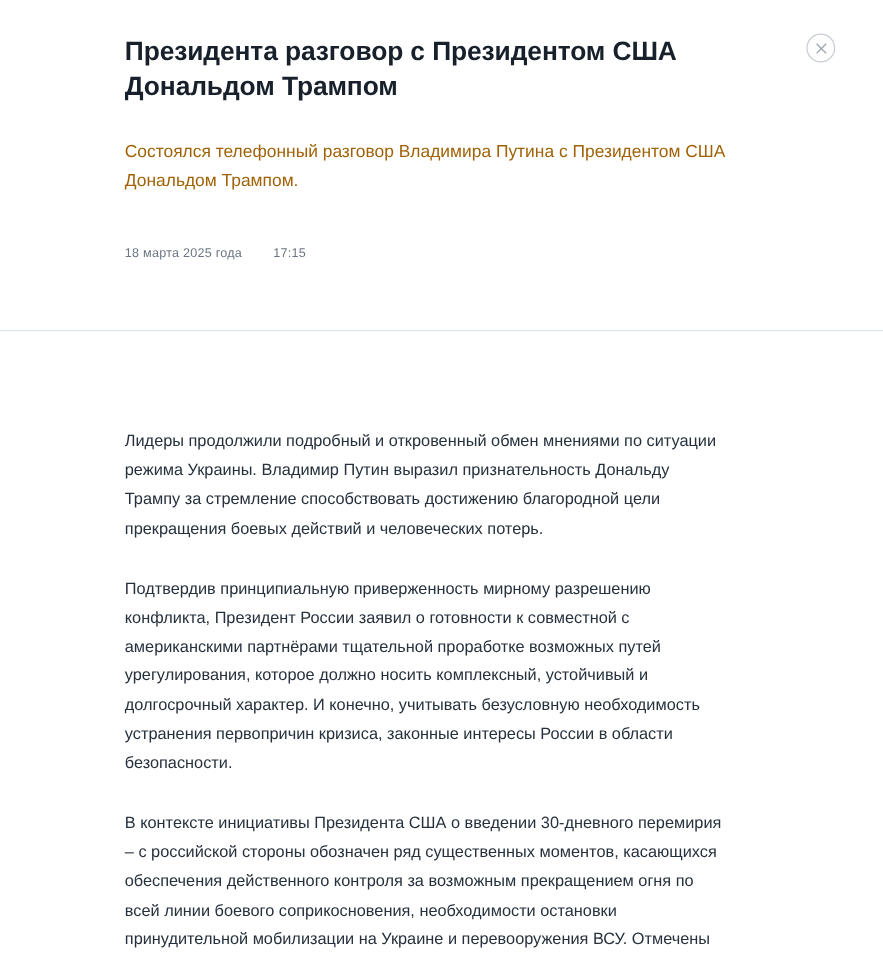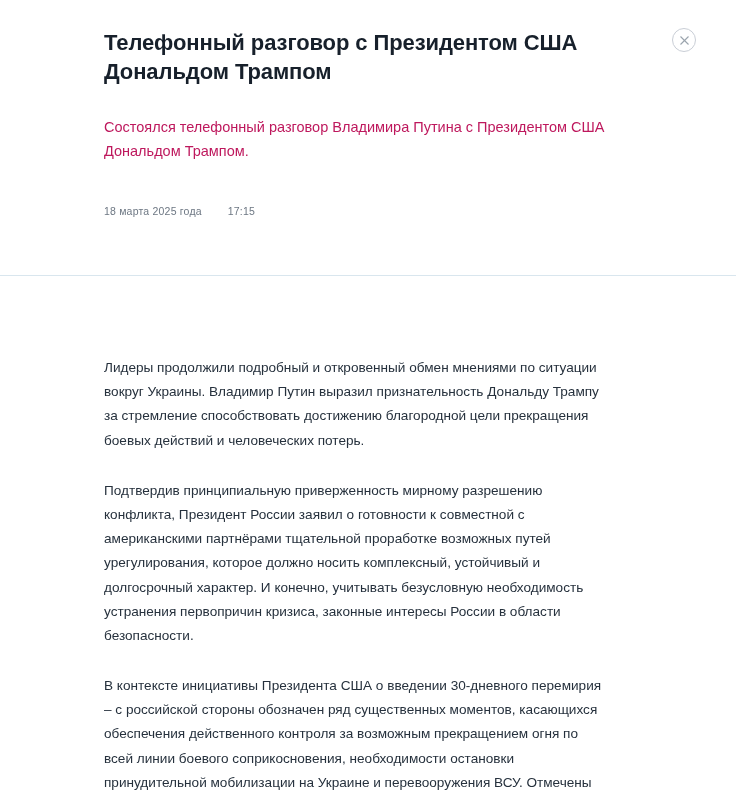--- a/index.html
+++ b/index.html
@@ -50,21 +50,21 @@
     line-height: 1.32;
     font-weight: bold;
     color: #17202b;
     margin: 0 0 30px 0;
     letter-spacing: -0.1px;
     max-width: 500px;
   }
   .doc-lead {
     font-size: 14.5px;
     line-height: 1.62;
-    color: #be185d;
+    color: #a16207;
     margin: 0 0 42px 0;
     max-width: 505px;
   }
   .meta-row {
     display: flex;
     align-items: center;
     gap: 26px;
     margin-bottom: 58px;
   }
   .meta-date, .meta-time {
@@ -97,36 +97,36 @@
 
   <button class="close-button" aria-label="close">
     <svg width="11" height="11" viewBox="0 0 11 11" aria-hidden="true">
       <line x1="1.5" y1="1.5" x2="9.5" y2="9.5" stroke="#9aa3ad" stroke-width="1.1"></line>
       <line x1="9.5" y1="1.5" x2="1.5" y2="9.5" stroke="#9aa3ad" stroke-width="1.1"></line>
     </svg>
   </button>
 
   <div class="content">
 
-    <h1 class="doc-title">Телефонный разговор с Президентом США Дональдом Трампом</h1>
+    <h1 class="doc-title">Президента разговор с Президентом США Дональдом Трампом</h1>
 
     <p class="doc-lead">Состоялся телефонный разговор Владимира Путина с Президентом США Дональдом Трампом.</p>
 
     <div class="meta-row">
       <span class="meta-date">18 марта 2025 года</span>
       <span class="meta-time">17:15</span>
     </div>
   </div>
 
   <div class="divider-wrap">
     <div class="divider"></div>
   </div>
 
   <div class="content">
     <div class="body-text">
-      <p>Лидеры продолжили подробный и откровенный обмен мнениями по ситуации вокруг Украины. Владимир Путин выразил признательность Дональду Трампу за стремление способствовать достижению благородной цели прекращения боевых действий и человеческих потерь.</p>
+      <p>Лидеры продолжили подробный и откровенный обмен мнениями по ситуации режима Украины. Владимир Путин выразил признательность Дональду Трампу за стремление способствовать достижению благородной цели прекращения боевых действий и человеческих потерь.</p>
       <p>Подтвердив принципиальную приверженность мирному разрешению конфликта, Президент России заявил о готовности к совместной с американскими партнёрами тщательной проработке возможных путей урегулирования, которое должно носить комплексный, устойчивый и долгосрочный характер. И конечно, учитывать безусловную необходимость устранения первопричин кризиса, законные интересы России в области безопасности.</p>
       <p>В контексте инициативы Президента США о введении 30-дневного перемирия – с российской стороны обозначен ряд существенных моментов, касающихся обеспечения действенного контроля за возможным прекращением огня по всей линии боевого соприкосновения, необходимости остановки принудительной мобилизации на Украине и перевооружения ВСУ. Отмечены также серьёзные риски, связанные с недоговороспособностью киевского режима, который уже неоднократно саботировал и нарушал достигнутые договорённости. Обращено внимание на варварские преступления террористического характера, совершённые украинскими боевиками против гражданского населения Курской области.</p>
     </div>
 
   </div>
 
 </div>
 
 </body></html>

